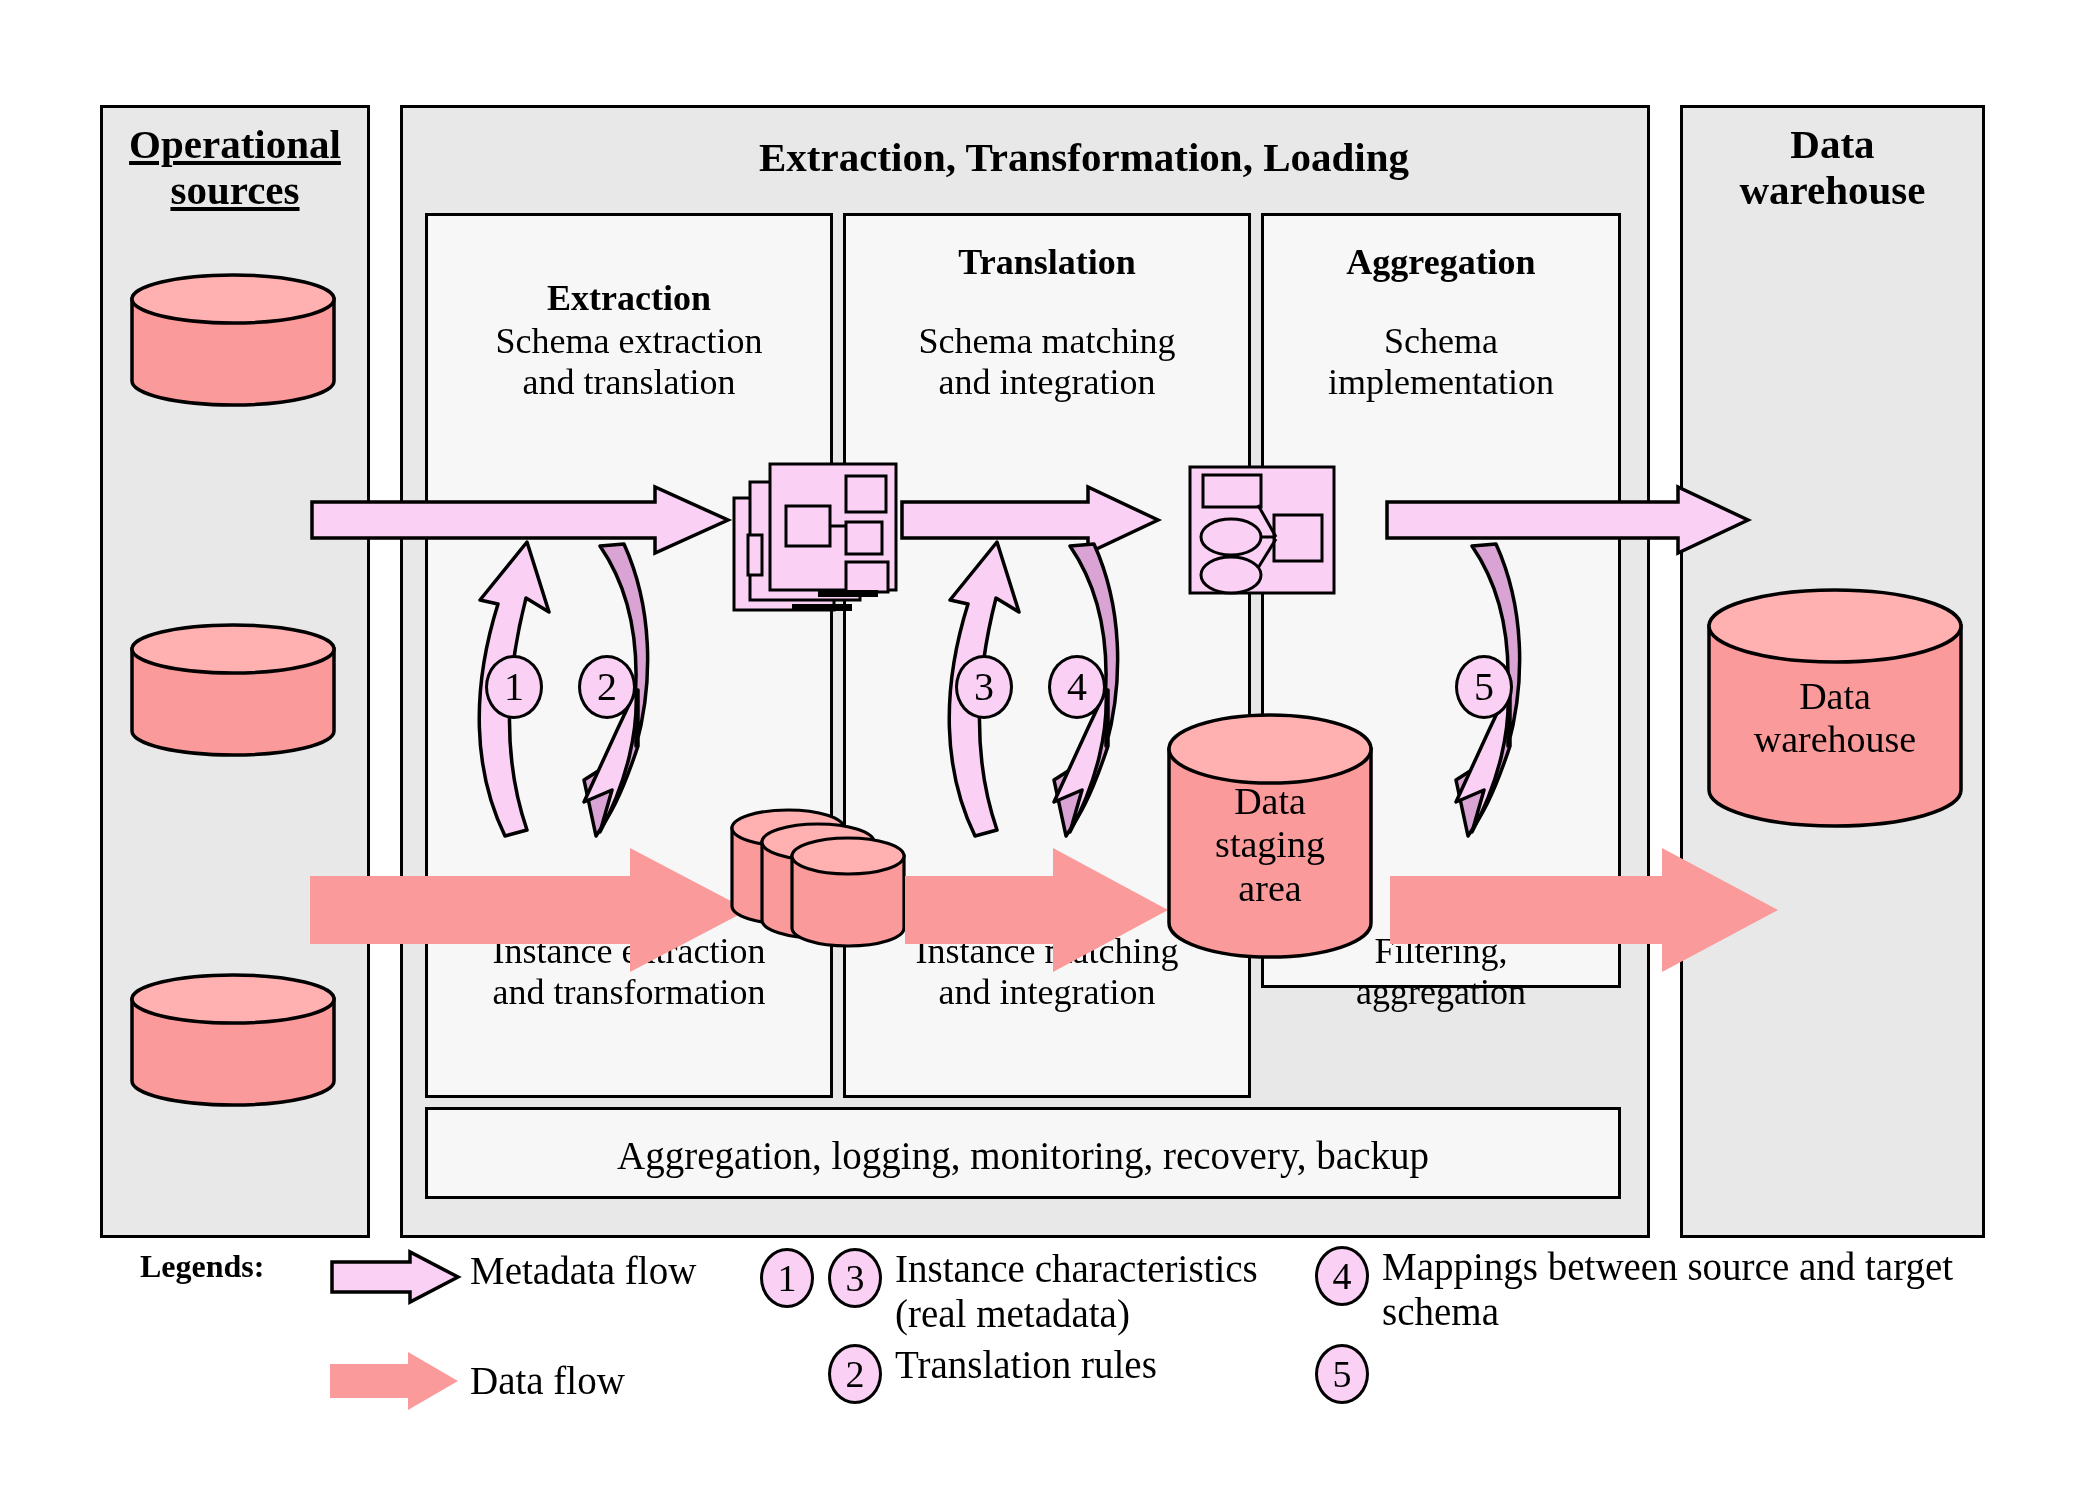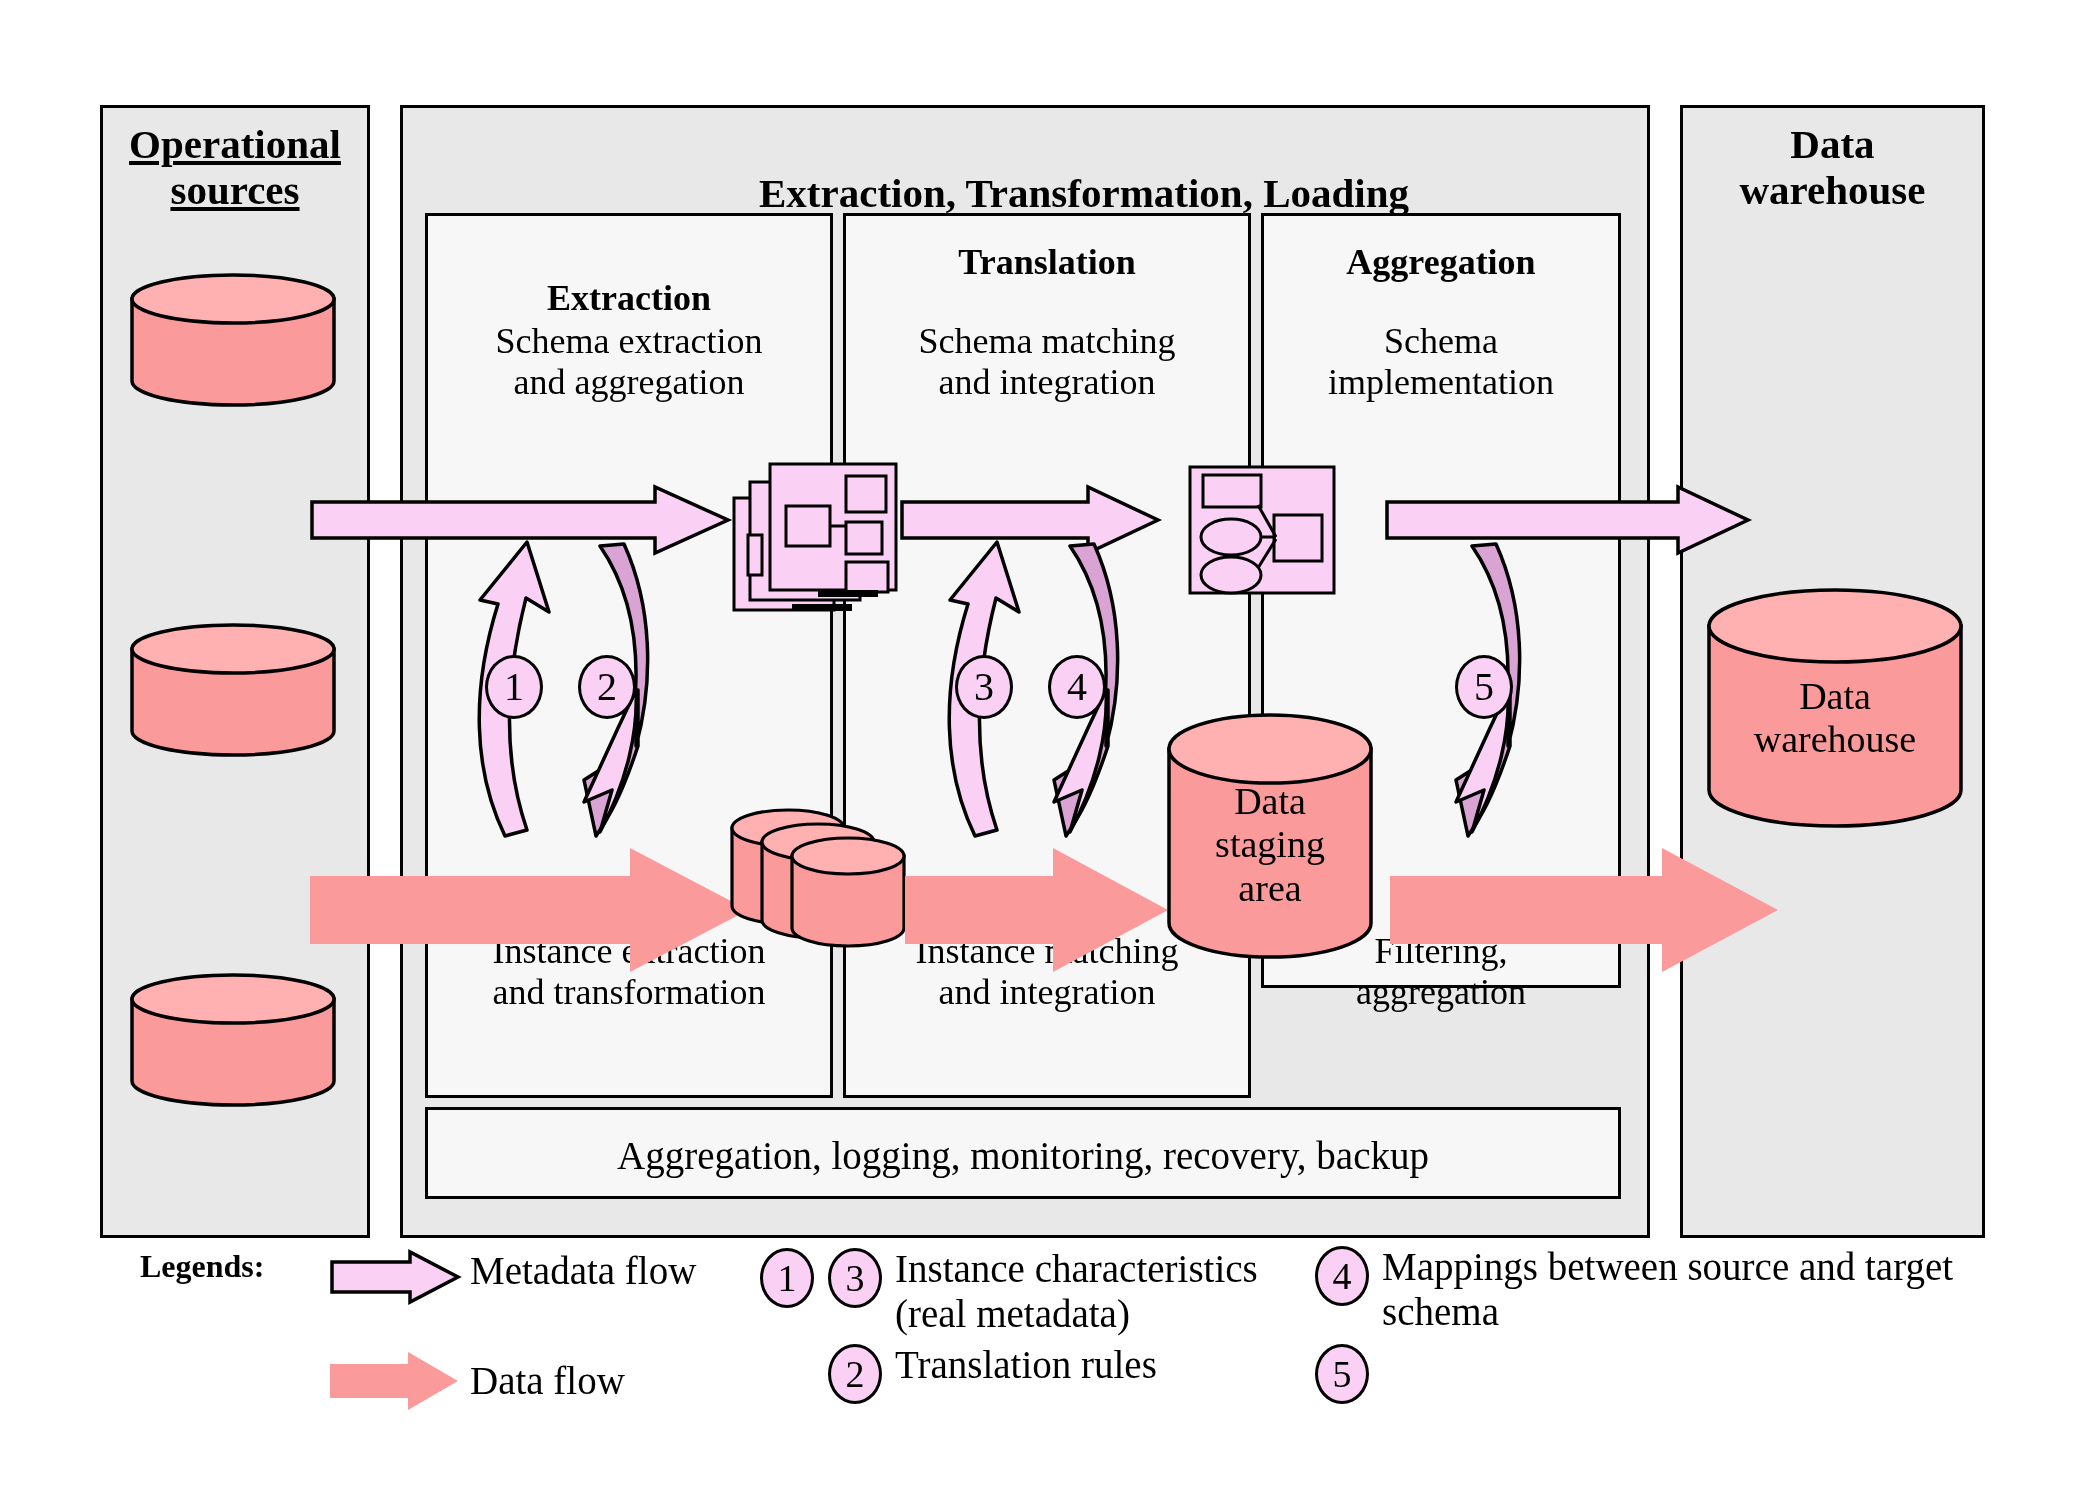--- a/index.html
+++ b/index.html
@@ -108,26 +108,26 @@
   <svg class="cyl" style="left:128px; top:625px;" width="210" height="130" viewBox="0 0 210 130">
     <path d="M4,24 L4,106 A101,24 0 0 0 206,106 L206,24 Z" fill="#fb9a9a" stroke="#000" stroke-width="3.5"></path>
     <ellipse cx="105" cy="24" rx="101" ry="24" fill="#ffb0b0" stroke="#000" stroke-width="3.5"></ellipse>
   </svg>
   <svg class="cyl" style="left:128px; top:975px;" width="210" height="130" viewBox="0 0 210 130">
     <path d="M4,24 L4,106 A101,24 0 0 0 206,106 L206,24 Z" fill="#fb9a9a" stroke="#000" stroke-width="3.5"></path>
     <ellipse cx="105" cy="24" rx="101" ry="24" fill="#ffb0b0" stroke="#000" stroke-width="3.5"></ellipse>
   </svg>
 
   <div class="panel" style="left:400px; top:105px; width:1250px; height:1133px;"></div>
-  <div class="panel-title" style="left:400px; top:135px; width:1368px; font-size:41px;margin-top:36px;">Extraction, Transformation, Loading</div>
+  <div class="panel-title" style="left:400px; top:135px; width:1368px; font-size:41px;">Extraction, Transformation, Loading</div>
 
   <div class="subpanel" style="left:425px; top:213px; width:408px; height:885px;">
     <div class="col-title" style="top:25px; font-size:36px;margin-top:36px;">Extraction</div>
     <div class="col-text" style="top:105px; font-size:36px;">Schema extraction
-and aggregation</div>
+and translation</div>
     <div class="col-text" style="top:715px; font-size:36px;">Instance extraction
 and transformation</div>
   </div>
 
   <div class="subpanel" style="left:843px; top:213px; width:408px; height:885px;">
     <div class="col-title" style="top:25px; font-size:36px;">Translation</div>
     <div class="col-text" style="top:105px; font-size:36px;">Schema matching
 and integration</div>
     <div class="col-text" style="top:715px; font-size:36px;">Instance matching
 and integration</div>

